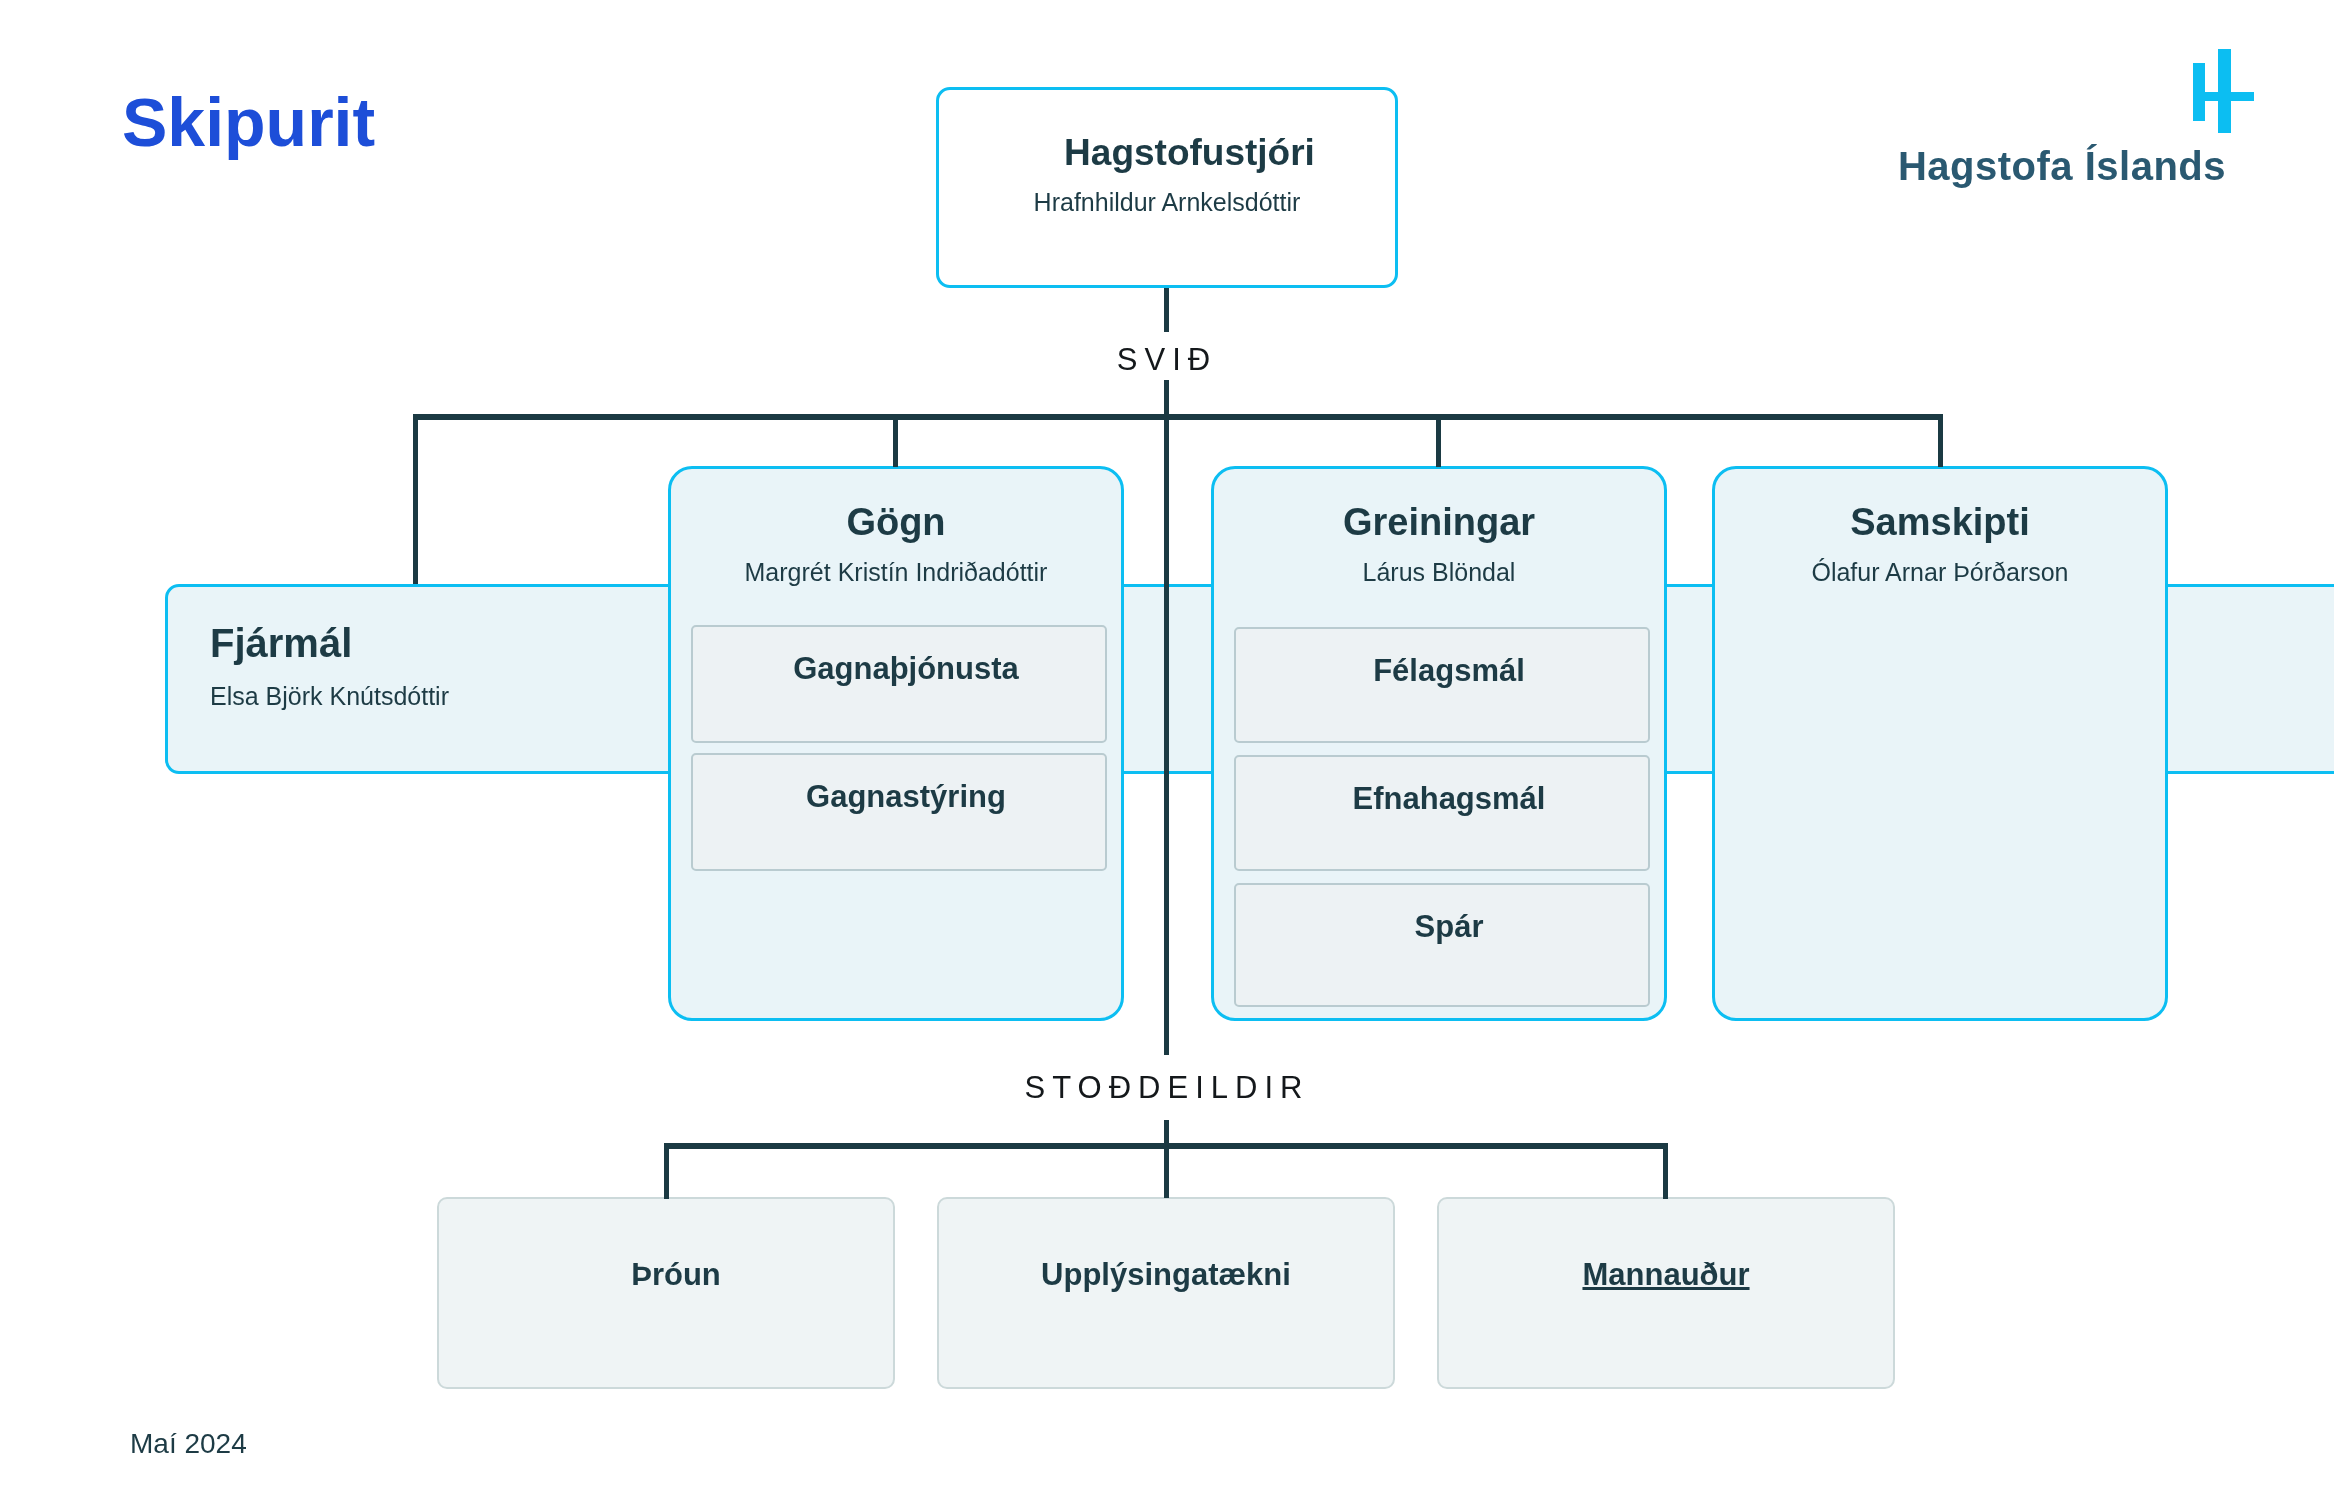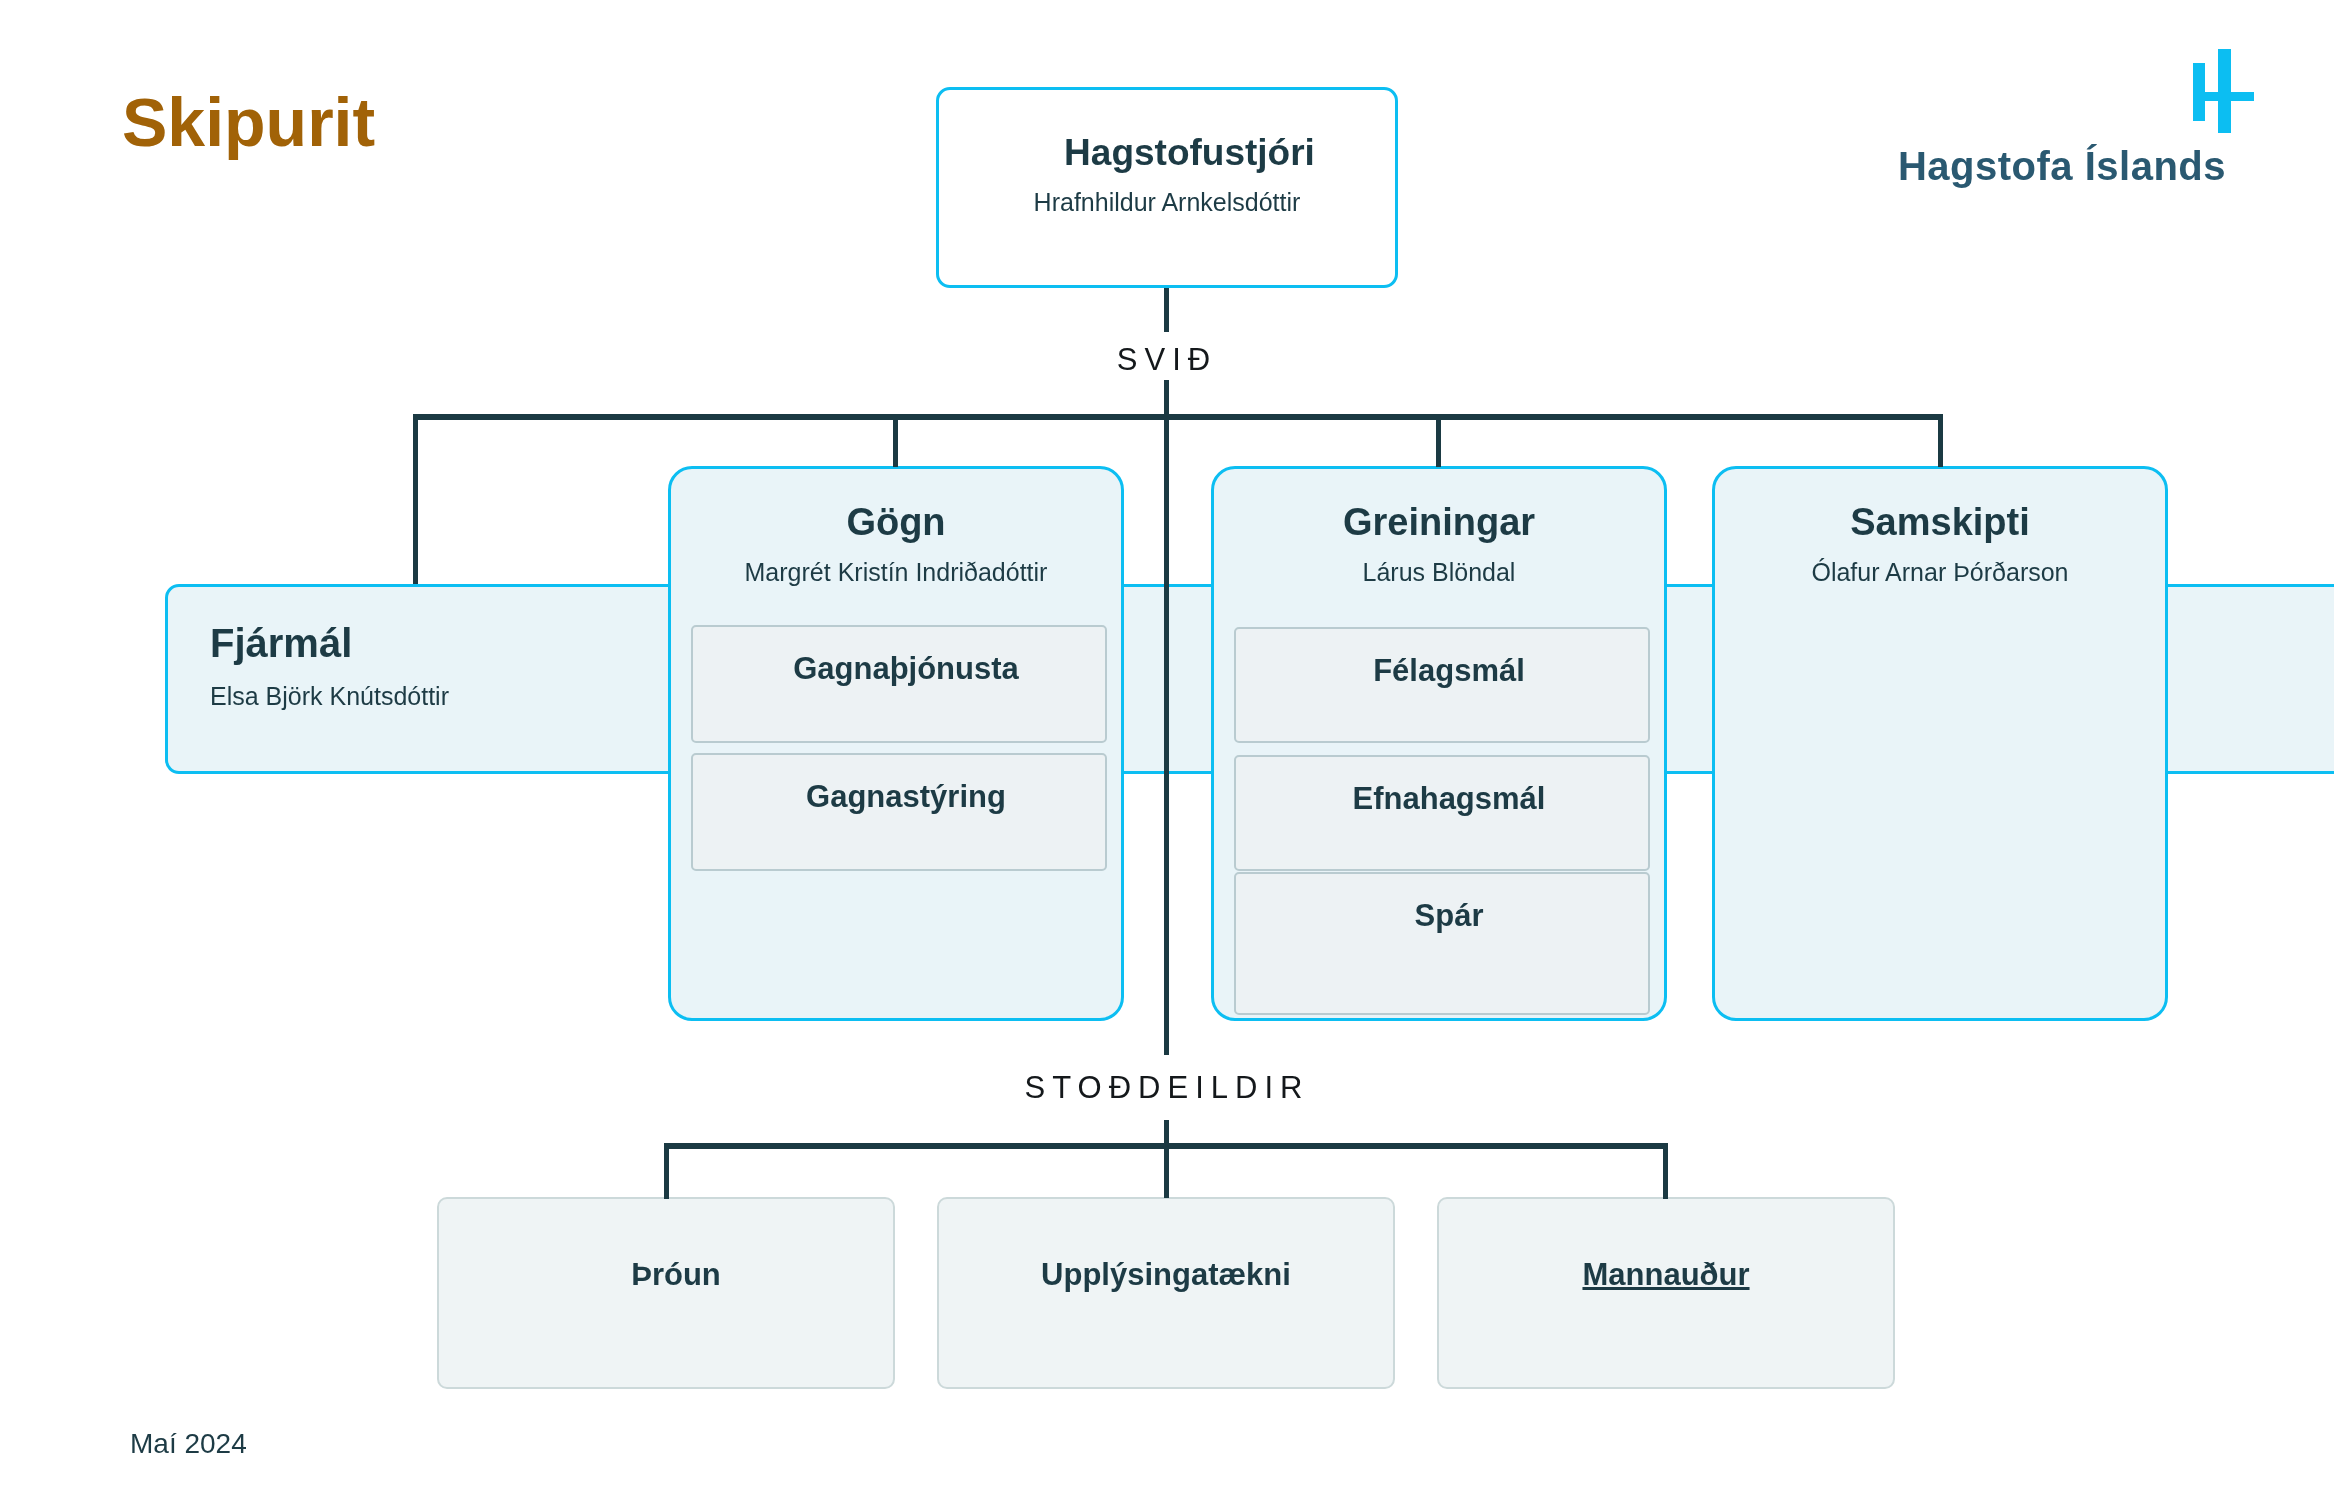--- a/index.html
+++ b/index.html
@@ -27,21 +27,21 @@
 
   .subbox{position:absolute;box-sizing:border-box;left:20px;width:416px;height:118px;
           background:#edf2f4;border:2px solid #b9cbd0;border-radius:5px;
           font-size:31px;font-weight:700;color:#1d3b45;padding:24px 16px 0 30px;}
 
   .supportbox{position:absolute;box-sizing:border-box;width:458px;height:192px;top:1197px;
           background:#eff4f5;border:2px solid #ccd9da;border-radius:10px;z-index:2;
           text-align:center;padding-top:58px;font-size:31px;font-weight:700;color:#1d3b45;}
 
   
-  .page-title{position:absolute;left:122px;top:88px;font-size:68px;font-weight:700;color:#a16207;line-height:1;}
+  .page-title{position:absolute;left:122px;top:88px;font-size:68px;font-weight:700;color:#1d4ed8;line-height:1;}
   .footer-date{position:absolute;left:130px;top:1428px;font-size:28px;color:#1d3b45;}
 
   
   .logo-bar{position:absolute;background:#0cbef2;}
   .logo-text{position:absolute;left:1826px;top:144px;width:400px;text-align:right;
              font-size:40px;font-weight:700;color:#2a5971;letter-spacing:0.5px;}
 </style>
 </head>
 <body>
 
@@ -80,21 +80,21 @@
     <div class="box-name">Margrét Kristín Indriðadóttir</div>
     <div class="subbox" style="top:156px;">Gagnaþjónusta</div>
     <div class="subbox" style="top:284px;">Gagnastýring</div>
   </div>
 
   <div class="cyanbox division centered" style="left:1211px;top:466px;width:456px;height:555px;">
     <div class="box-title">Greiningar</div>
     <div class="box-name">Lárus Blöndal</div>
     <div class="subbox" style="top:158px;height:116px;">Félagsmál</div>
     <div class="subbox" style="top:286px;height:116px;">Efnahagsmál</div>
-    <div class="subbox" style="top:403px;height:143px;">Spár</div>
+    <div class="subbox" style="top:414px;height:124px;">Spár</div>
   </div>
 
   <div class="cyanbox division centered" style="left:1712px;top:466px;width:456px;height:555px;">
     <div class="box-title">Samskipti</div>
     <div class="box-name">Ólafur Arnar Þórðarson</div>
   </div>
 
   <div class="conn-label" style="left:997px;top:1070px;width:340px;">STOÐDEILDIR</div>
   <div class="line" style="left:1164px;top:1120px;width:5px;height:78px;"></div>
   <div class="line" style="left:664px;top:1143px;width:1004px;height:6px;"></div>

